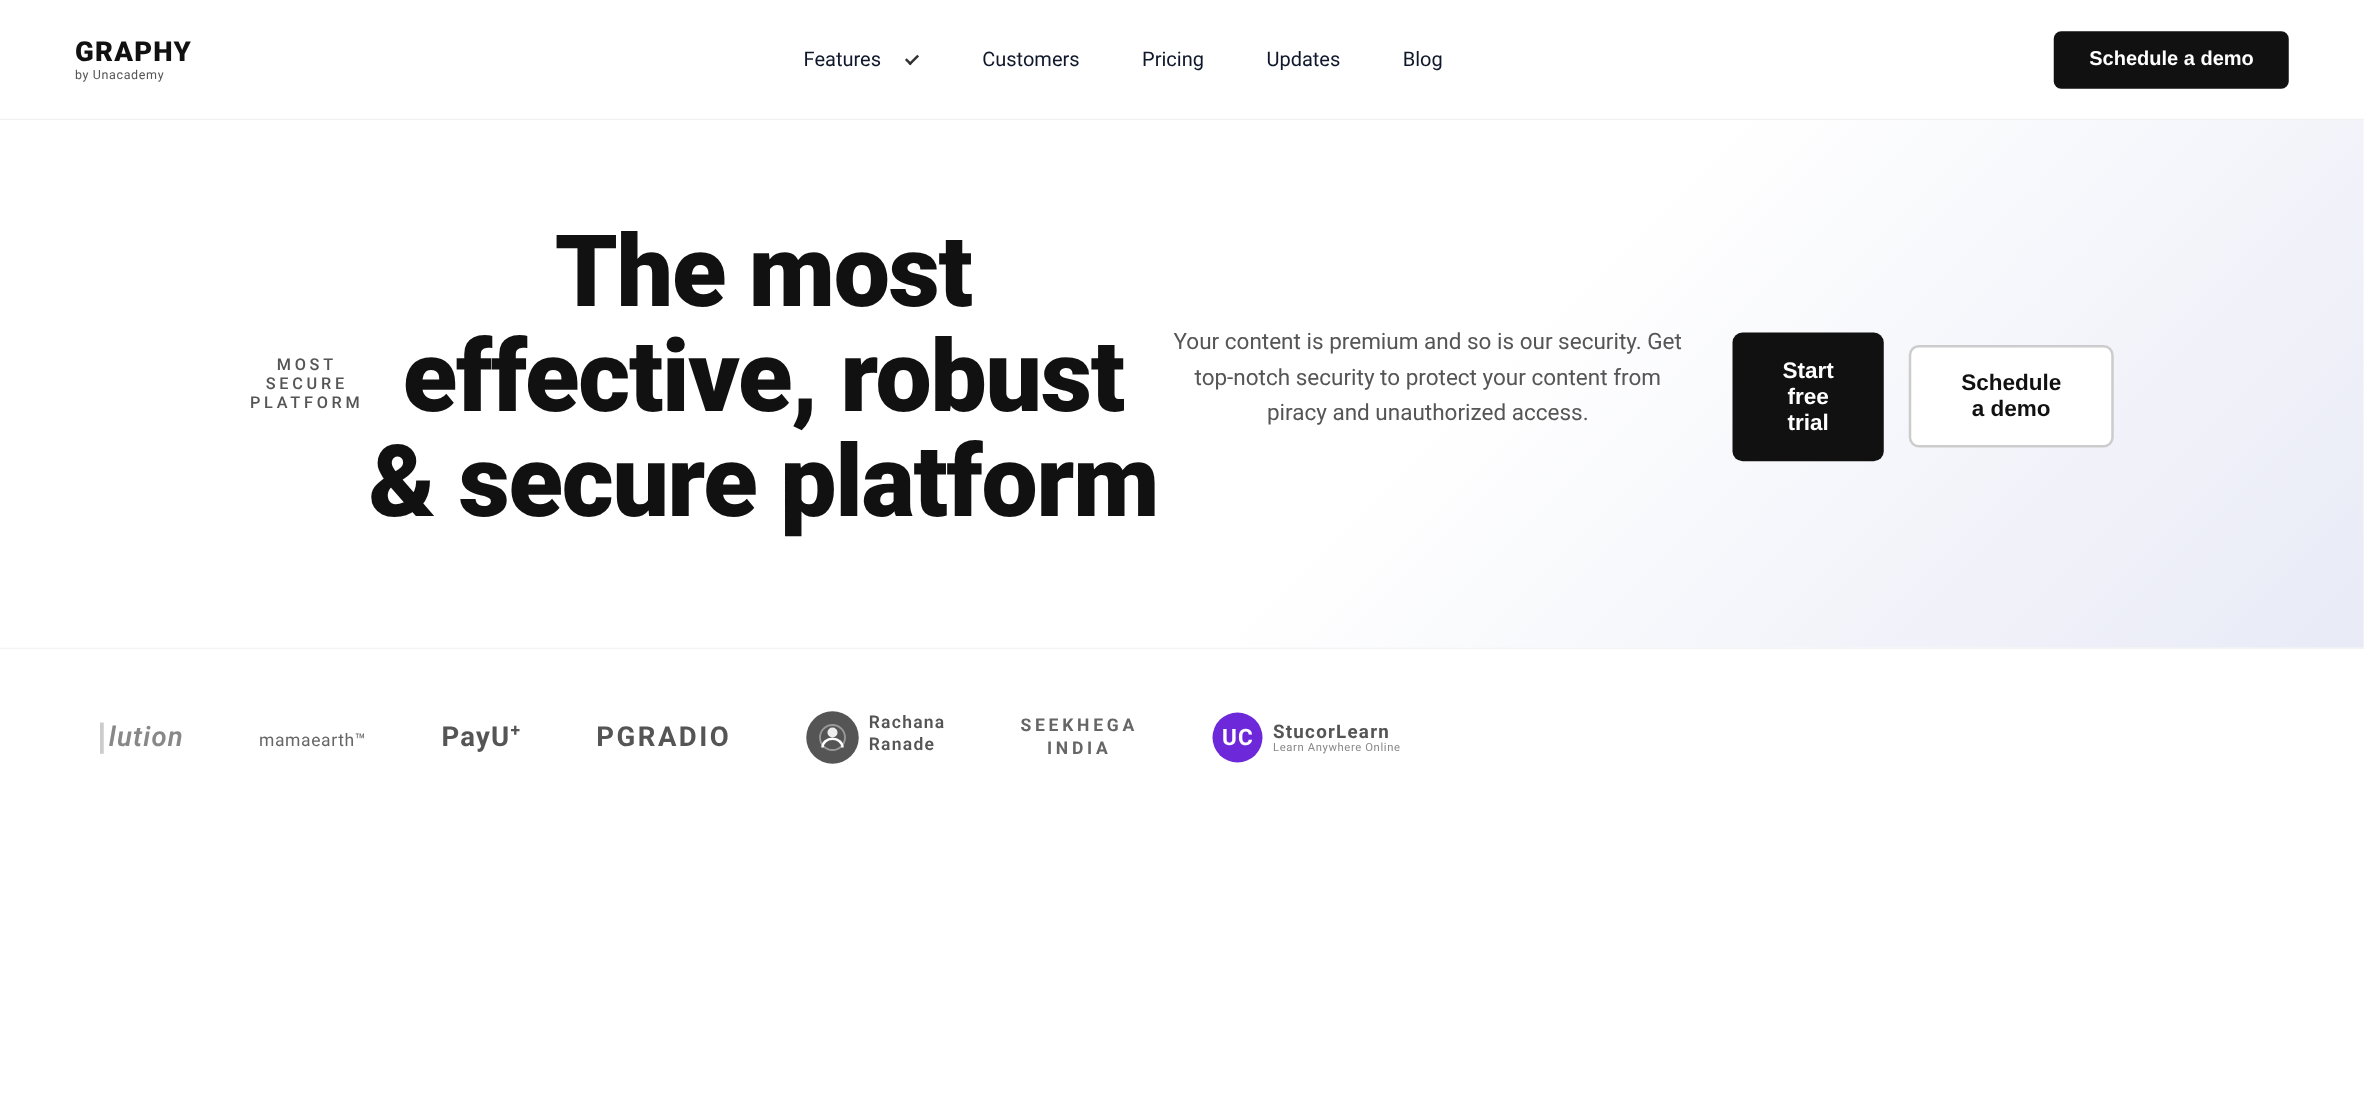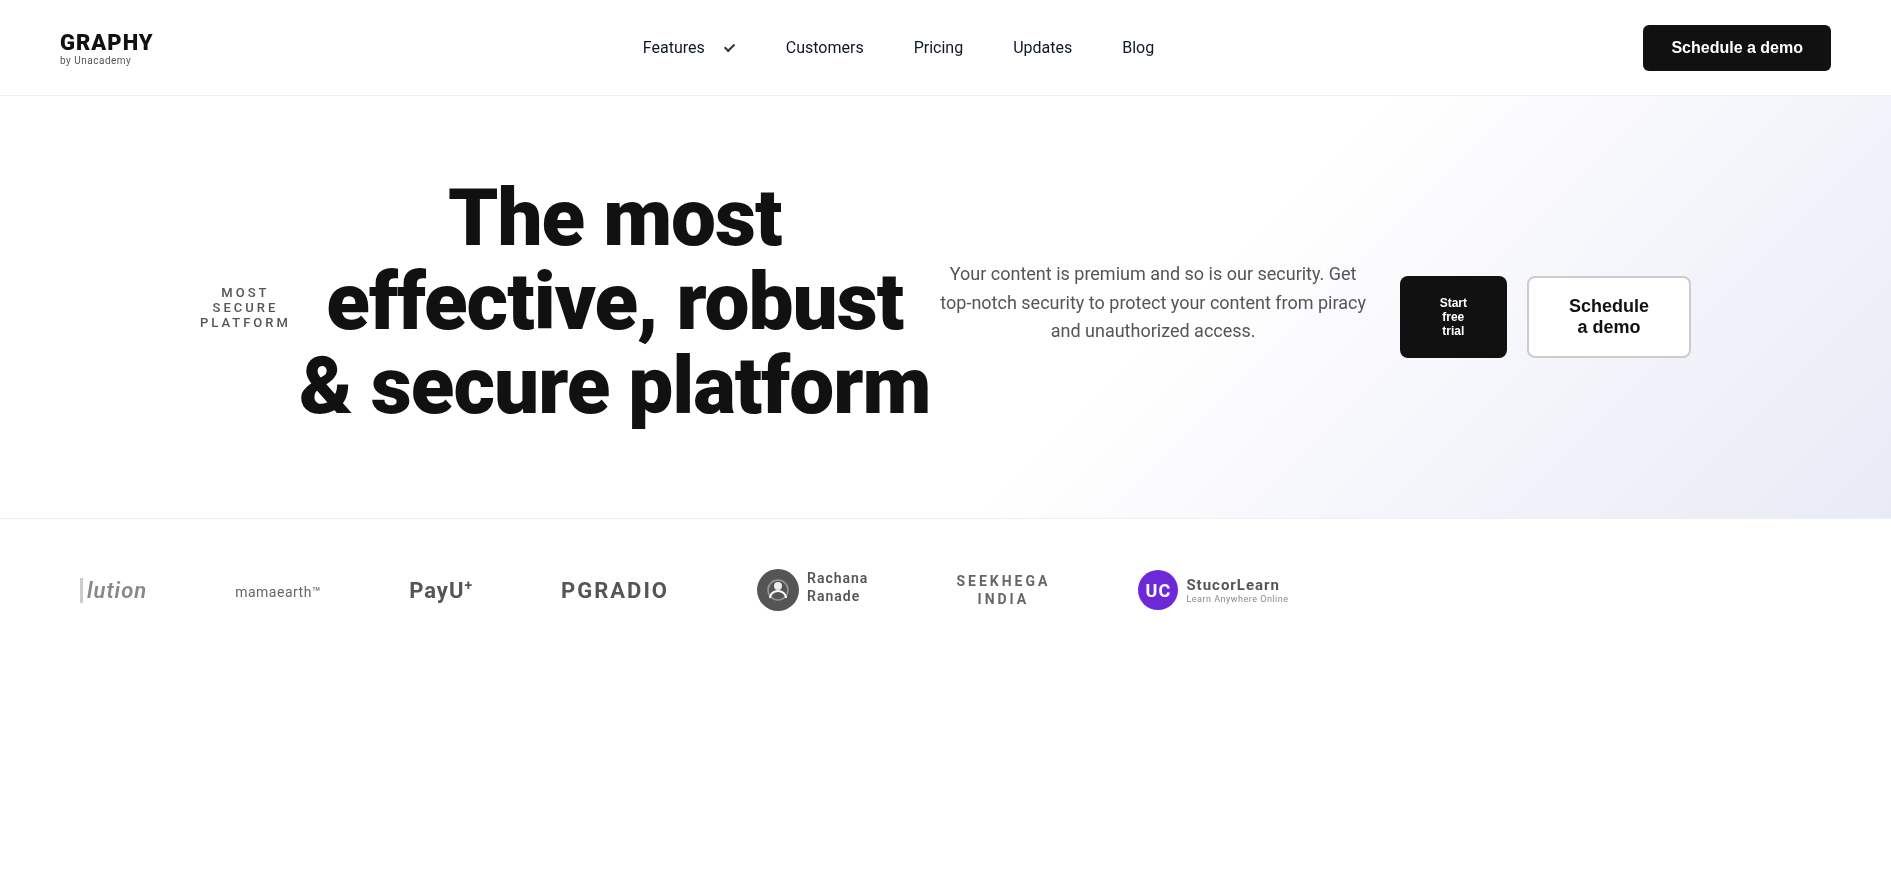--- a/index.html
+++ b/index.html
@@ -129,21 +129,21 @@
       gap: 20px;
       align-items: center;
     }
 
     .btn-primary {
       background: #111;
       color: #fff;
       border: none;
       padding: 20px 40px;
       border-radius: 8px;
-      font-size: 12px;
+      font-size: 18px;
       font-weight: 700;
       cursor: pointer;
       margin-left: 32px;
     }
 
     .btn-secondary {
       background: #fff;
       color: #111;
       border: 2px solid #ccc;
       padding: 18px 40px;
@@ -157,21 +157,21 @@
     .logos-section {
       background: #fff;
       padding: 50px 80px;
       border-top: 1px solid #f0f0f0;
       overflow: hidden;
     }
 
     .logos-strip {
       display: flex;
       align-items: center;
-      gap: 88px;
+      gap: 60px;
       flex-wrap: nowrap;
     }
 
     .logo-item {
       white-space: nowrap;
       font-size: 20px;
       color: #666;
       font-weight: 600;
       letter-spacing: 1px;
     }

